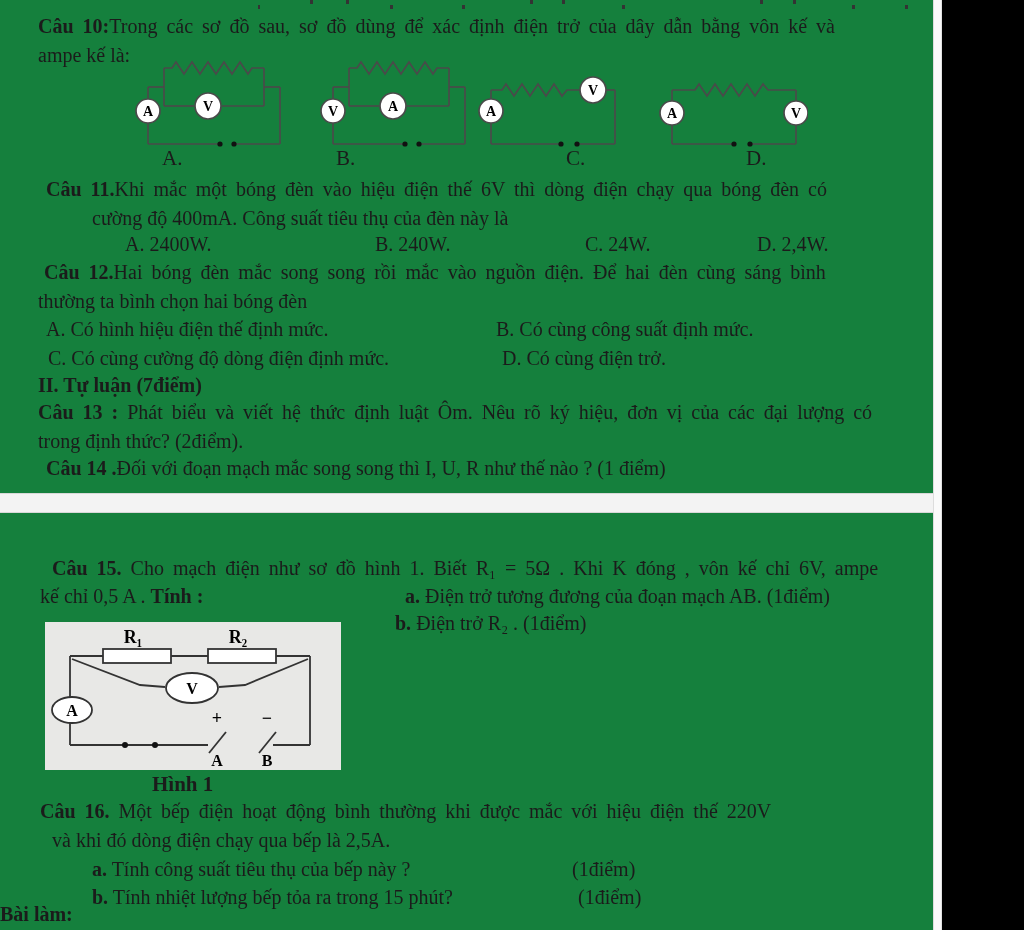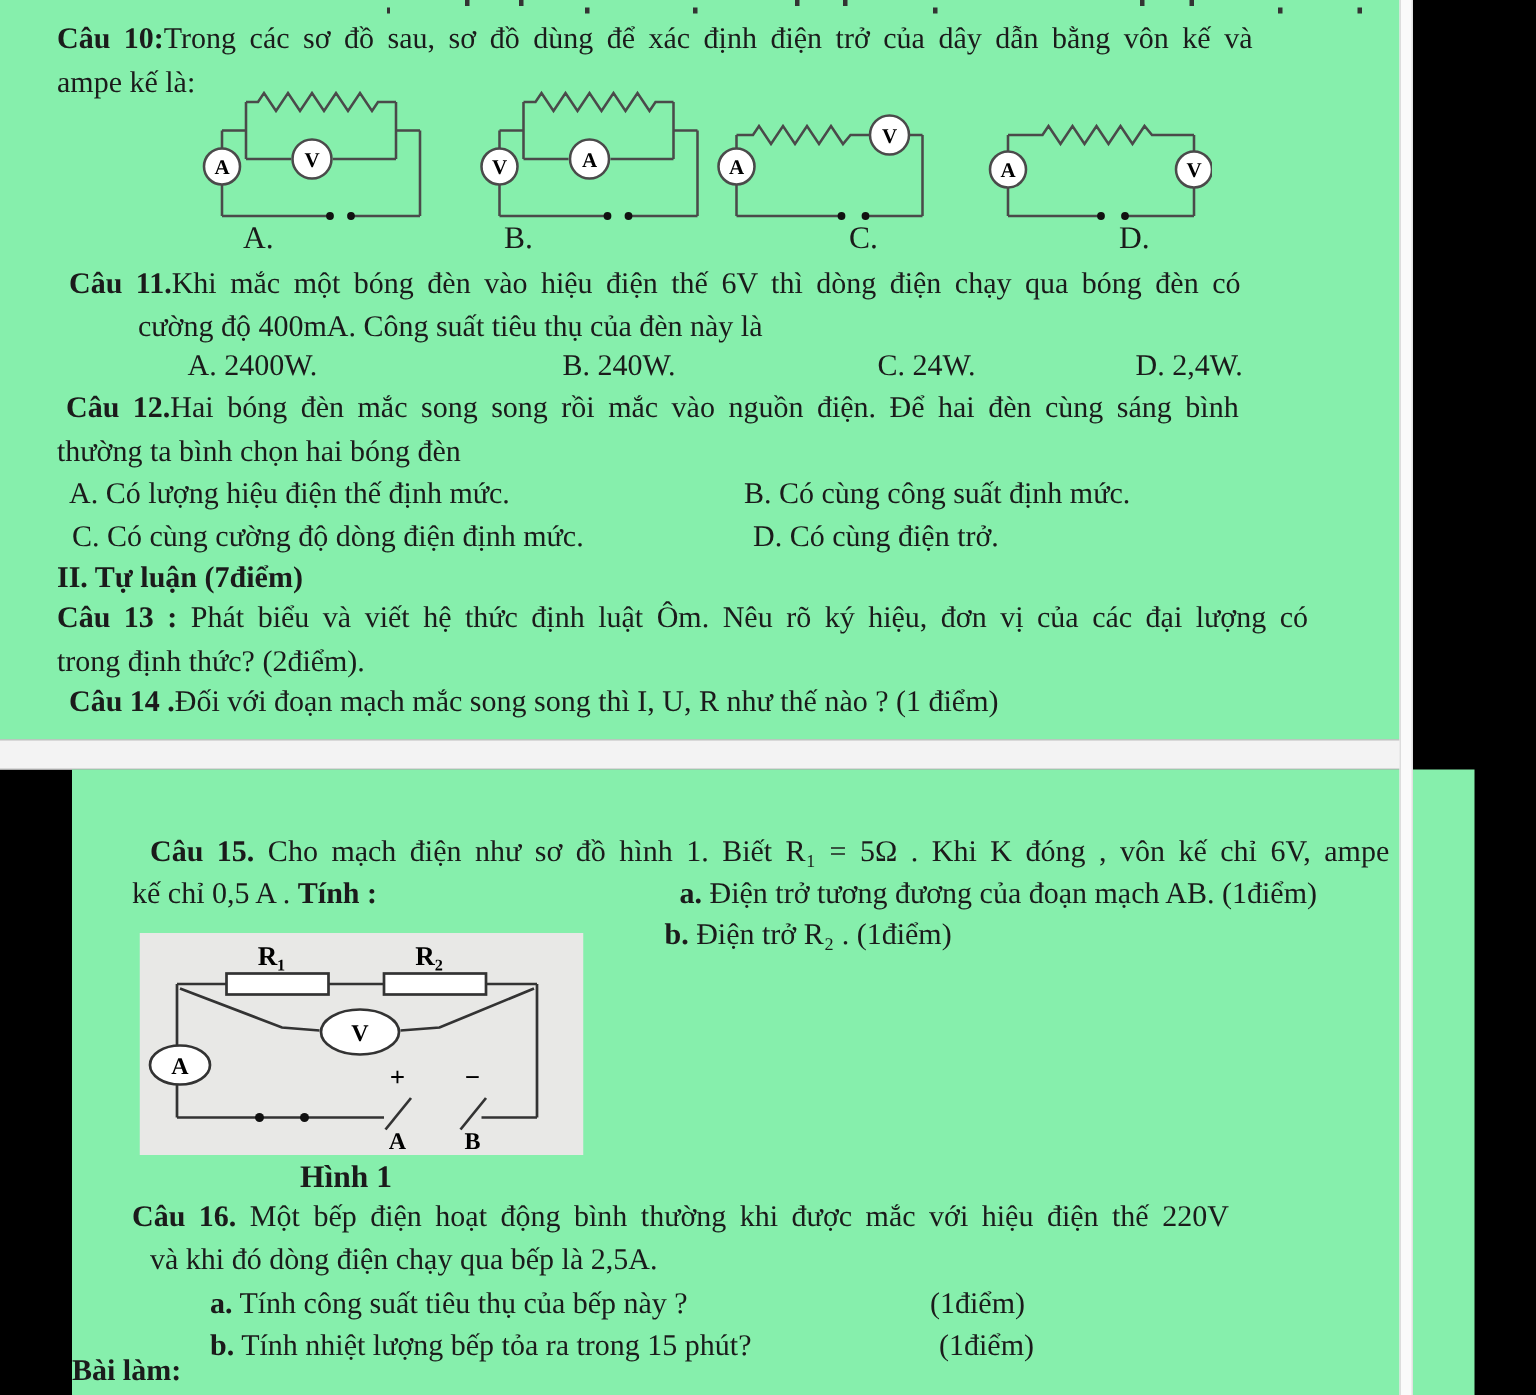--- a/index.html
+++ b/index.html
@@ -1,23 +1,23 @@
 <!DOCTYPE html>
 <html><head>
 <meta charset="utf-8">
 <style>
   html,body{margin:0;padding:0;}
   body{width:1024px;height:930px;background:#000;position:relative;overflow:hidden;
        font-family:"Liberation Serif", serif;color:#1b1b1b;}
   .screen{position:absolute;left:0;top:0;width:1024px;height:930px;}
-  .page{position:absolute;left:0;width:935px;background:#86efac;}
+  .page{position:absolute;left:0;width:935px;background:#15803d;}
   #page1{top:0;height:493px;}
   #gapband{position:absolute;left:0;top:493px;width:935px;height:20px;background:#f3f3f3;
            border-top:1px solid #d8d8d8;border-bottom:1px solid #d8d8d8;box-sizing:border-box;}
-  #page2{top:513px;height:417px;margin-left:48px;}
+  #page2{top:513px;height:417px;}
   #gutter{position:absolute;left:933px;top:0;width:9px;height:930px;background:#fafafa;
           border-left:1px solid #ddd;border-right:1px solid #e2e2e2;box-sizing:border-box;}
   .line{position:absolute;white-space:nowrap;font-size:20px;line-height:24px;}
   .just{word-spacing:4px;}
   b{font-weight:bold;}
   .ul{}
   .cap{font-size:21px;}
   .rem{position:absolute;background:#333;}
   svg text{font-family:"Liberation Serif", serif;}
   .center-line{position:absolute;left:0;width:935px;text-align:left;}
@@ -142,21 +142,21 @@
     <div class="line" style="left:92px;top:206px">cường độ 400mA. Công suất tiêu thụ của đèn này là</div>
     <div class="line" style="left:125px;top:232px">A. 2400W.</div>
     <div class="line" style="left:375px;top:232px">B. 240W.</div>
     <div class="line" style="left:585px;top:232px">C. 24W.</div>
     <div class="line" style="left:757px;top:232px">D. 2,4W.</div>
 
     <div class="line just" style="left:44px;top:260px">
       <b>Câu 12.</b><span>Hai bóng đèn mắc song song rồi mắc vào nguồn điện. Để hai đèn cùng sáng bình</span>
     </div>
     <div class="line" style="left:38px;top:289px">thường ta bình chọn hai bóng đèn</div>
-    <div class="line" style="left:46px;top:317px">A. Có lượng hiệu điện thế định mức.</div>
+    <div class="line" style="left:46px;top:317px">A. Có hình hiệu điện thế định mức.</div>
     <div class="line" style="left:48px;top:346px">C. Có cùng cường độ dòng điện định mức.</div>
     <div class="line" style="left:496px;top:317px">B. Có cùng công suất định mức.</div>
     <div class="line" style="left:502px;top:346px">D. Có cùng điện trở.</div>
 
     <div class="line" style="left:38px;top:373px">
       <b><span>II. </span><span class="ul">Tự luận</span><span> (7điểm)</span></b>
     </div>
 
     <div class="line just" style="left:38px;top:400px">
       <b>Câu 13 :</b><span> Phát biểu và viết hệ thức định luật Ôm. Nêu rõ ký hiệu, đơn vị của các đại lượng có</span>

